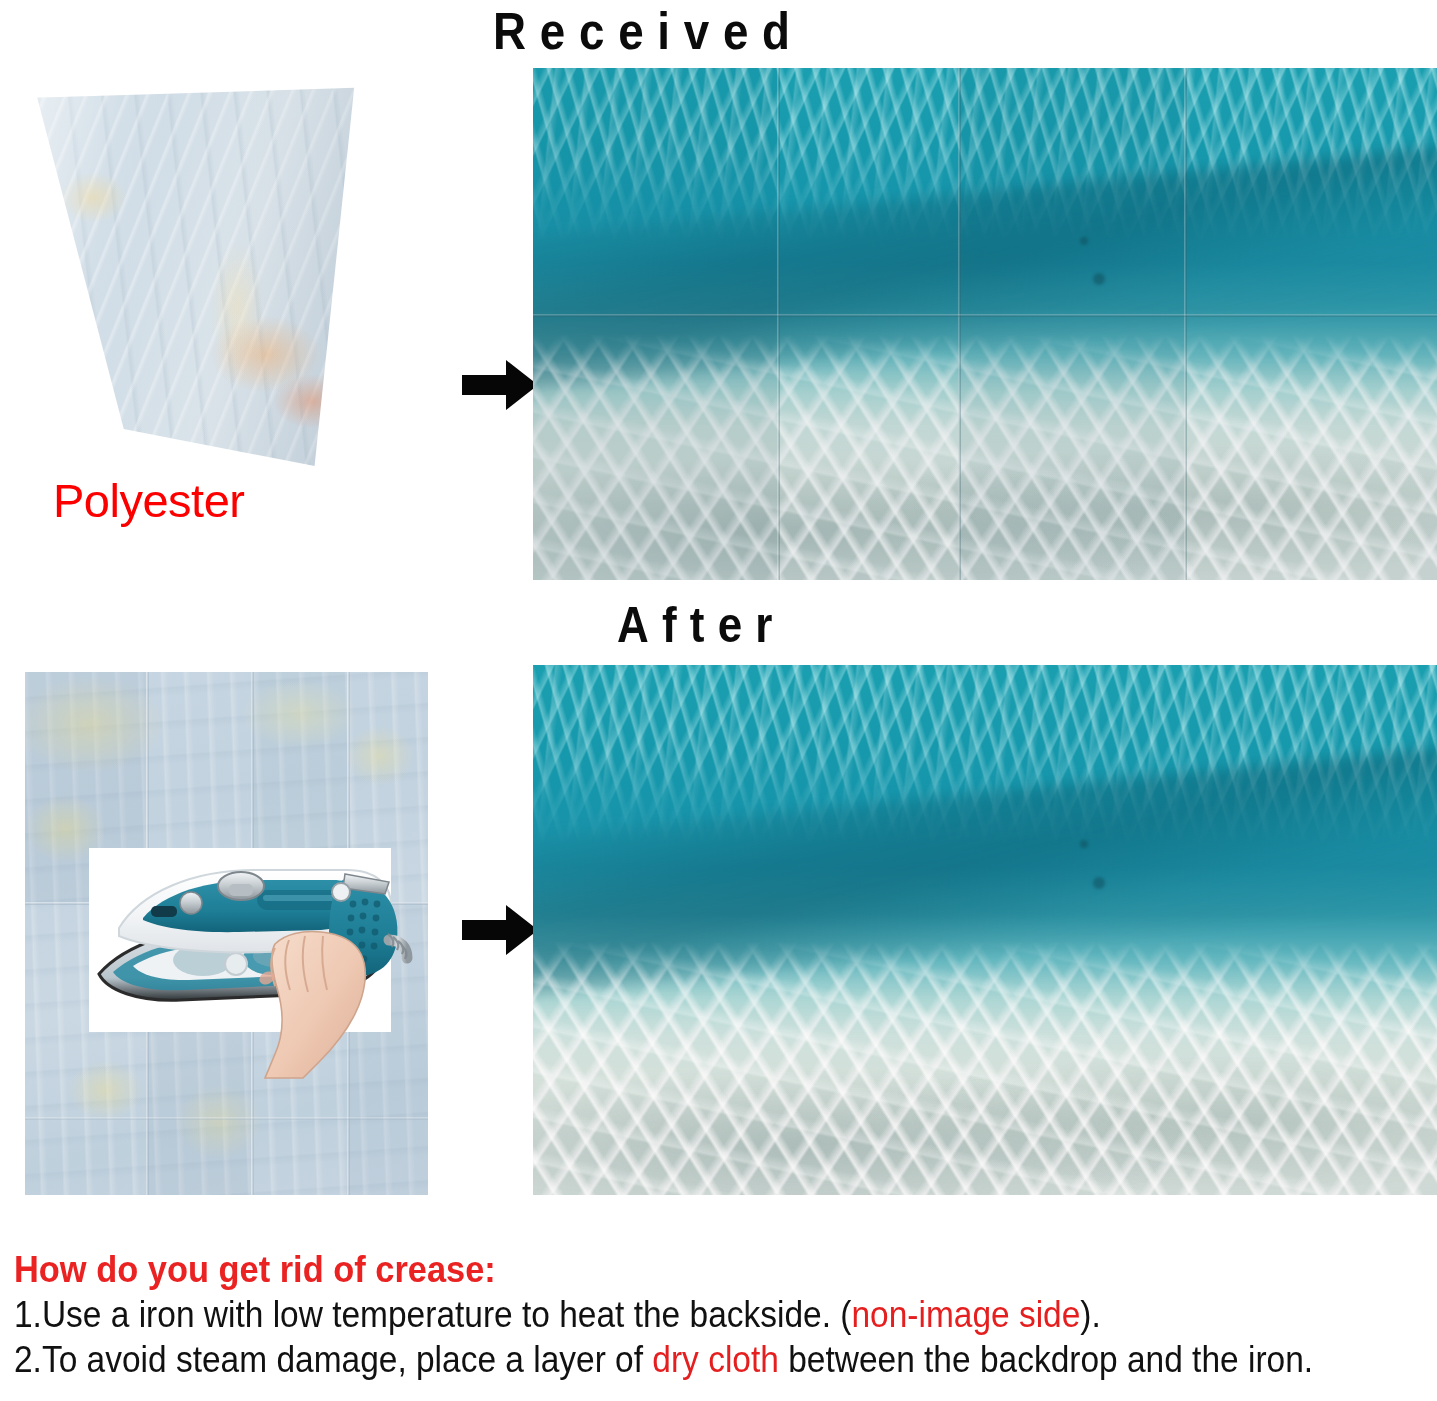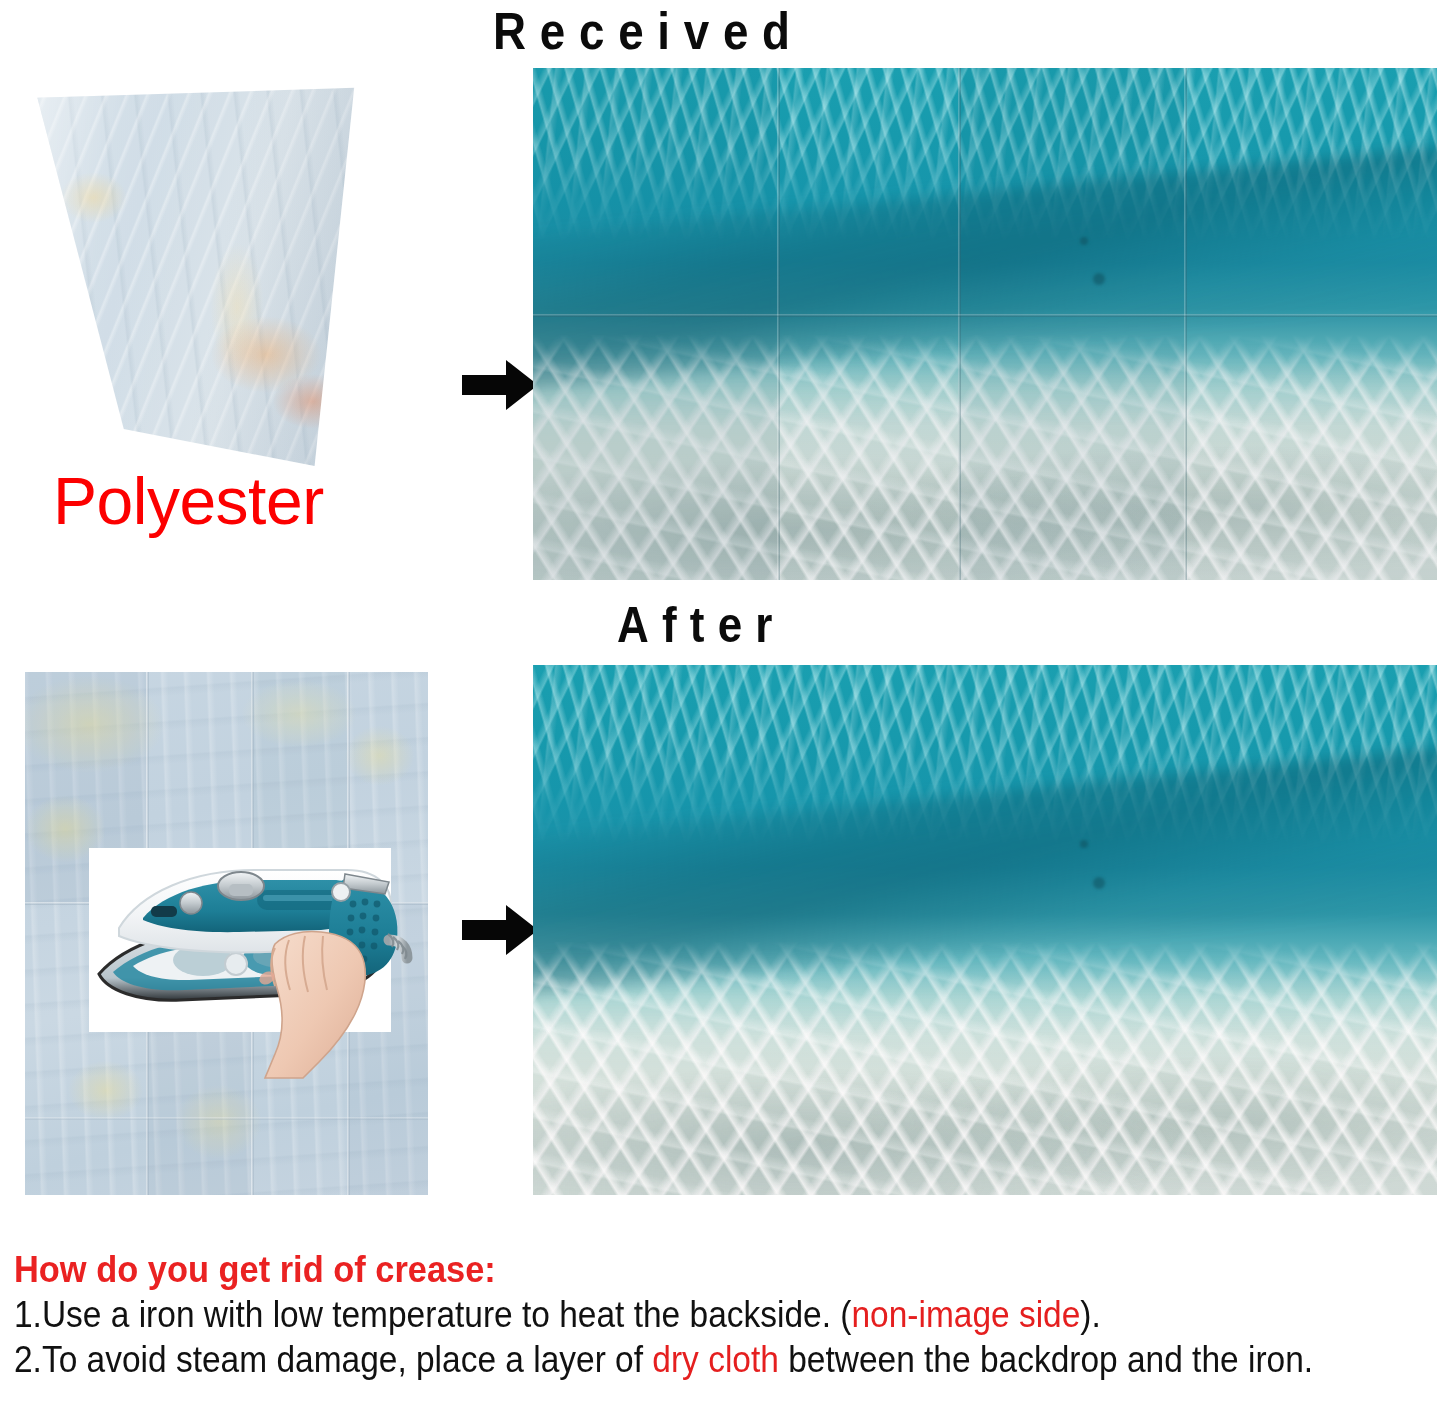--- a/index.html
+++ b/index.html
@@ -27,21 +27,21 @@
     transform: scaleX(0.88);
     transform-origin: left center;
   }
   #title-received { left: 493px; top: 2px; font-size: 52px; line-height: 58px; }
   #title-after    { left: 617px; top: 597px; font-size: 50px; line-height: 56px; }
 
   
   #polyester-label {
     position: absolute;
     left: 53px; top: 463px;
-    font-size: 66px;
+    font-size: 47px;
     line-height: 76px;
     color: #fc0000;
     font-weight: 400;
     letter-spacing: -0.5px;
     white-space: nowrap;
   }
 
   
   .arrow-icon { position: absolute; display: block; }
   #arrow-received { left: 462px; top: 358px; width: 76px; height: 54px; }

